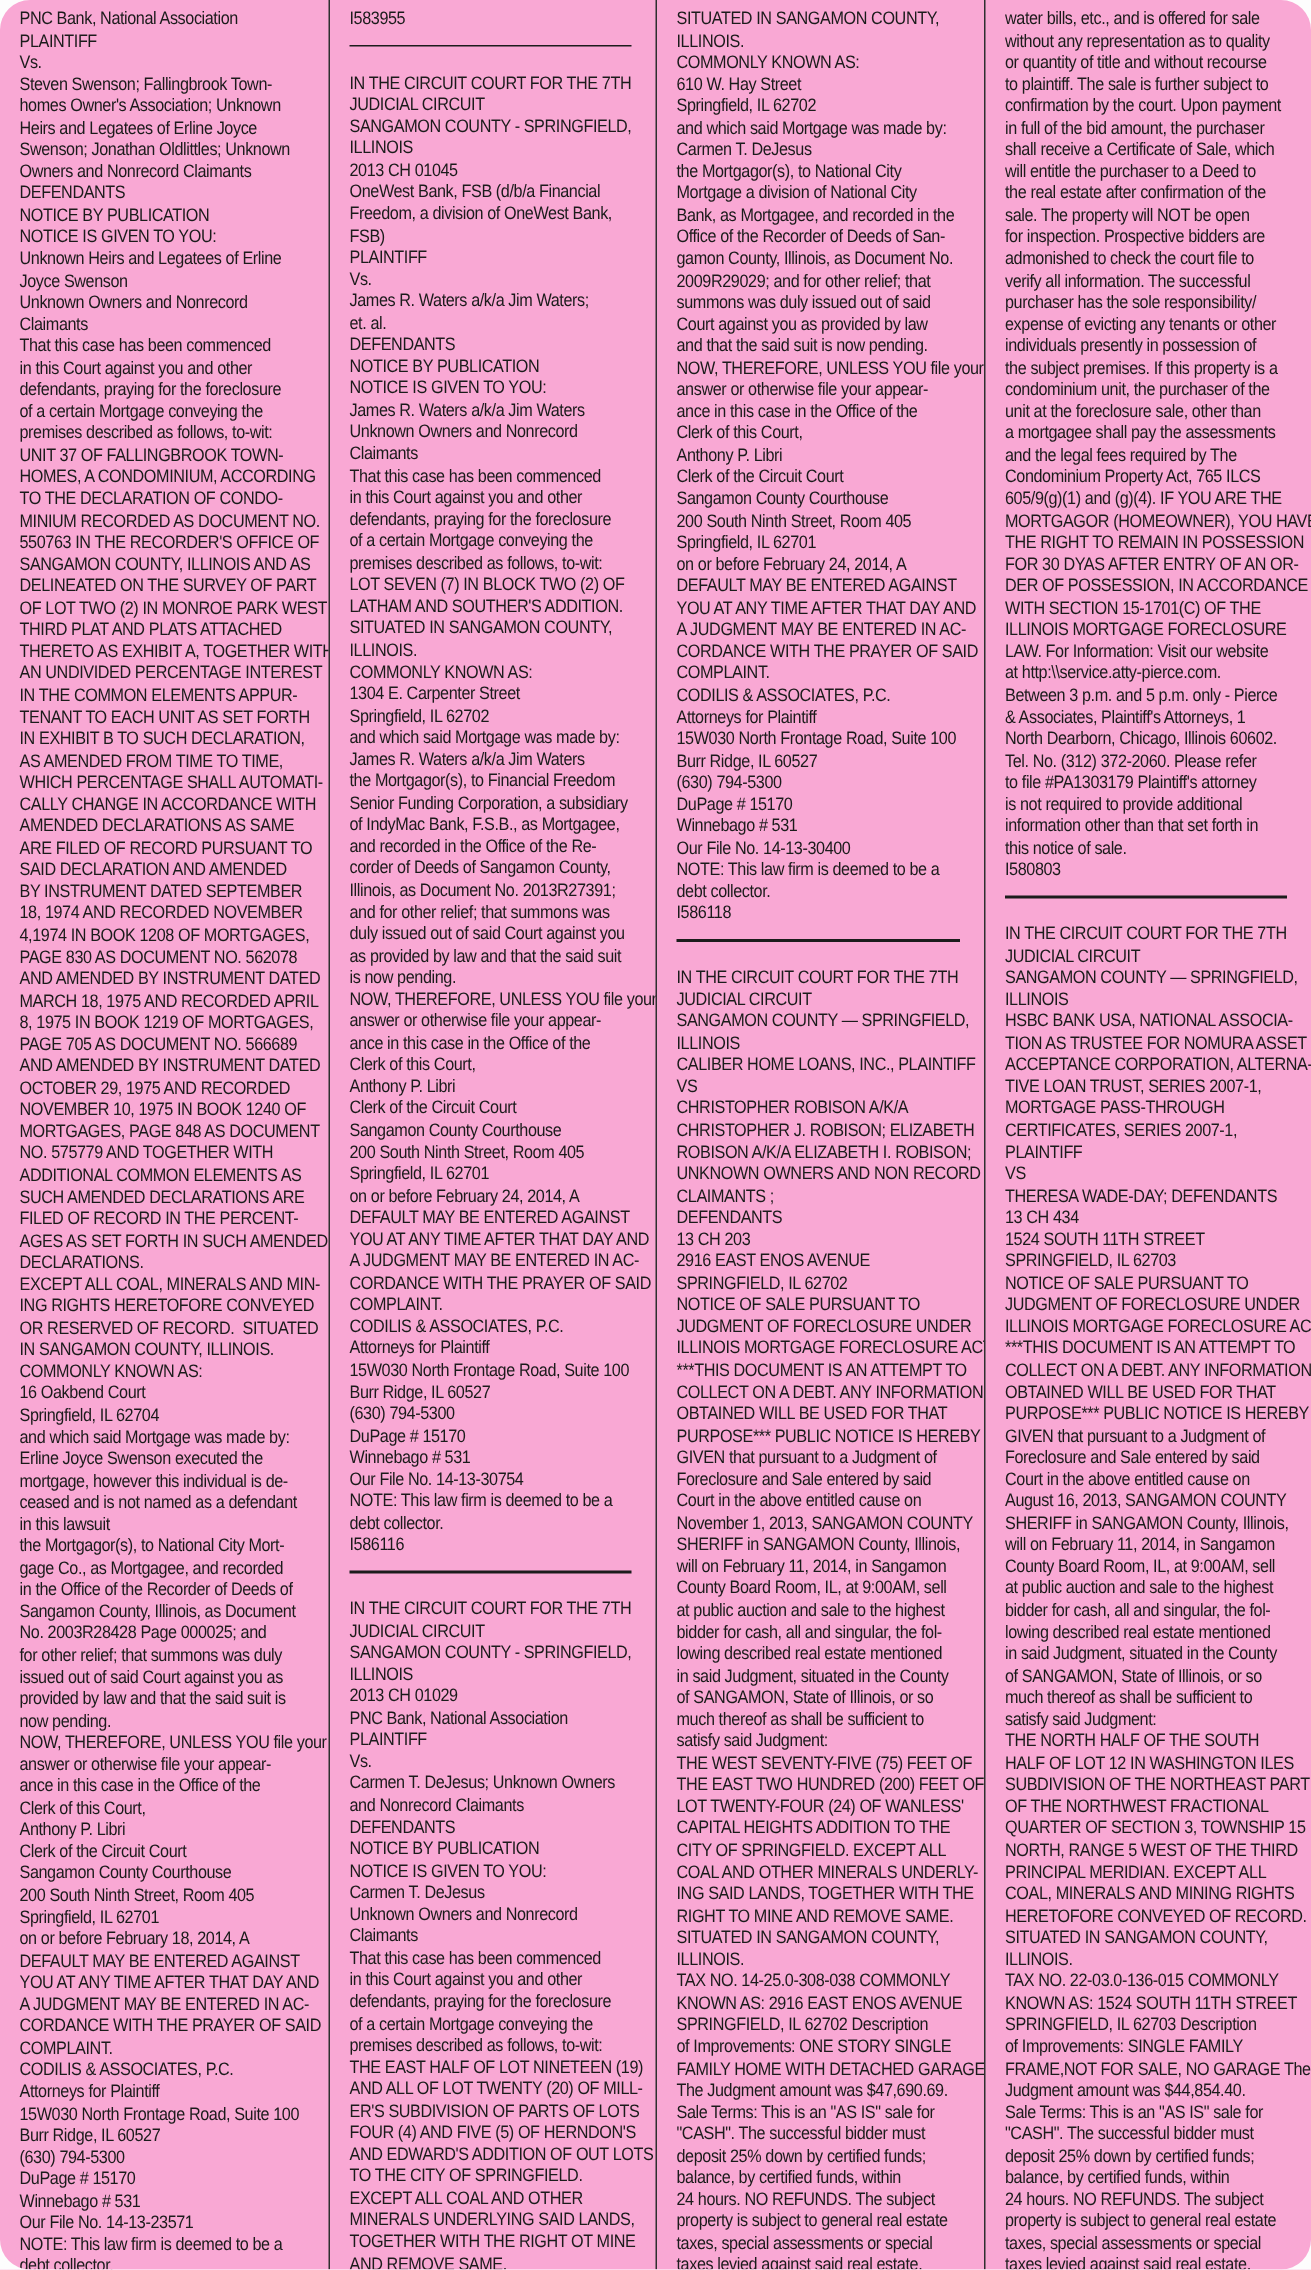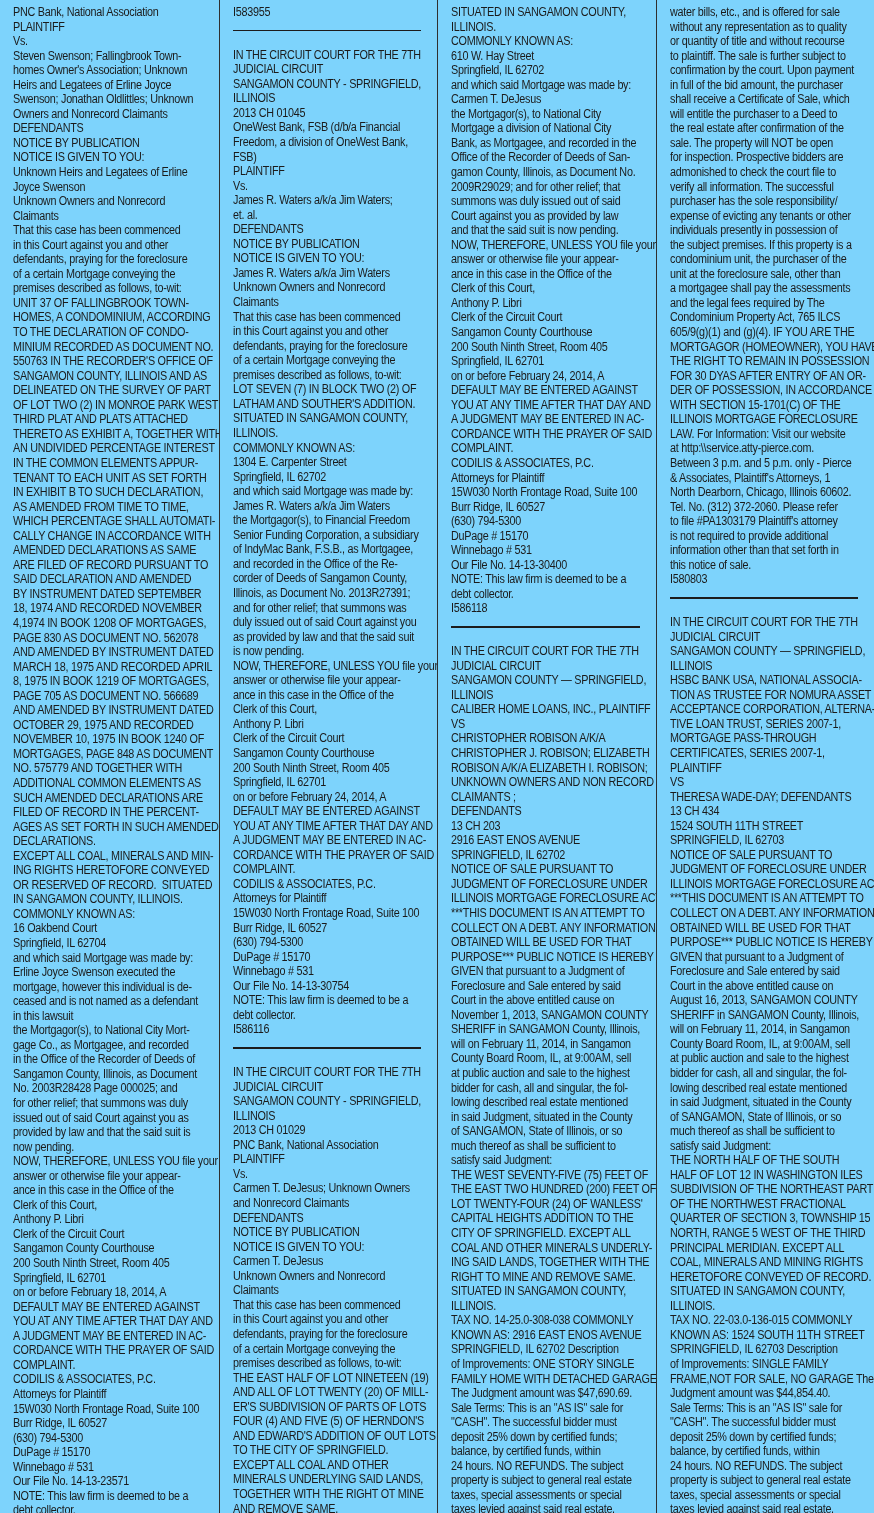--- a/index.html
+++ b/index.html
@@ -4,25 +4,26 @@
 <style>
   html, body {
     margin: 0;
     padding: 0;
     background: #fdfdfd;
   }
   .page {
     position: relative;
     width: 874px;
     height: 1513px;
-    background: #7dd3fc;
+    background: #f9a8d4;
     overflow: hidden;
     display: grid;
     grid-template-columns: repeat(4, 1fr);
     font-family: "Liberation Sans", sans-serif;
+    border-radius: 20px;
   }
   .column {
     box-sizing: border-box;
     padding: 5px 8px 0 13px;
     overflow: hidden;
     border-left: 1.5px solid #2f2f2f;
   }
   .column:first-child { border-left: none; }
   .notice-block { margin: 0; }
   .line {

